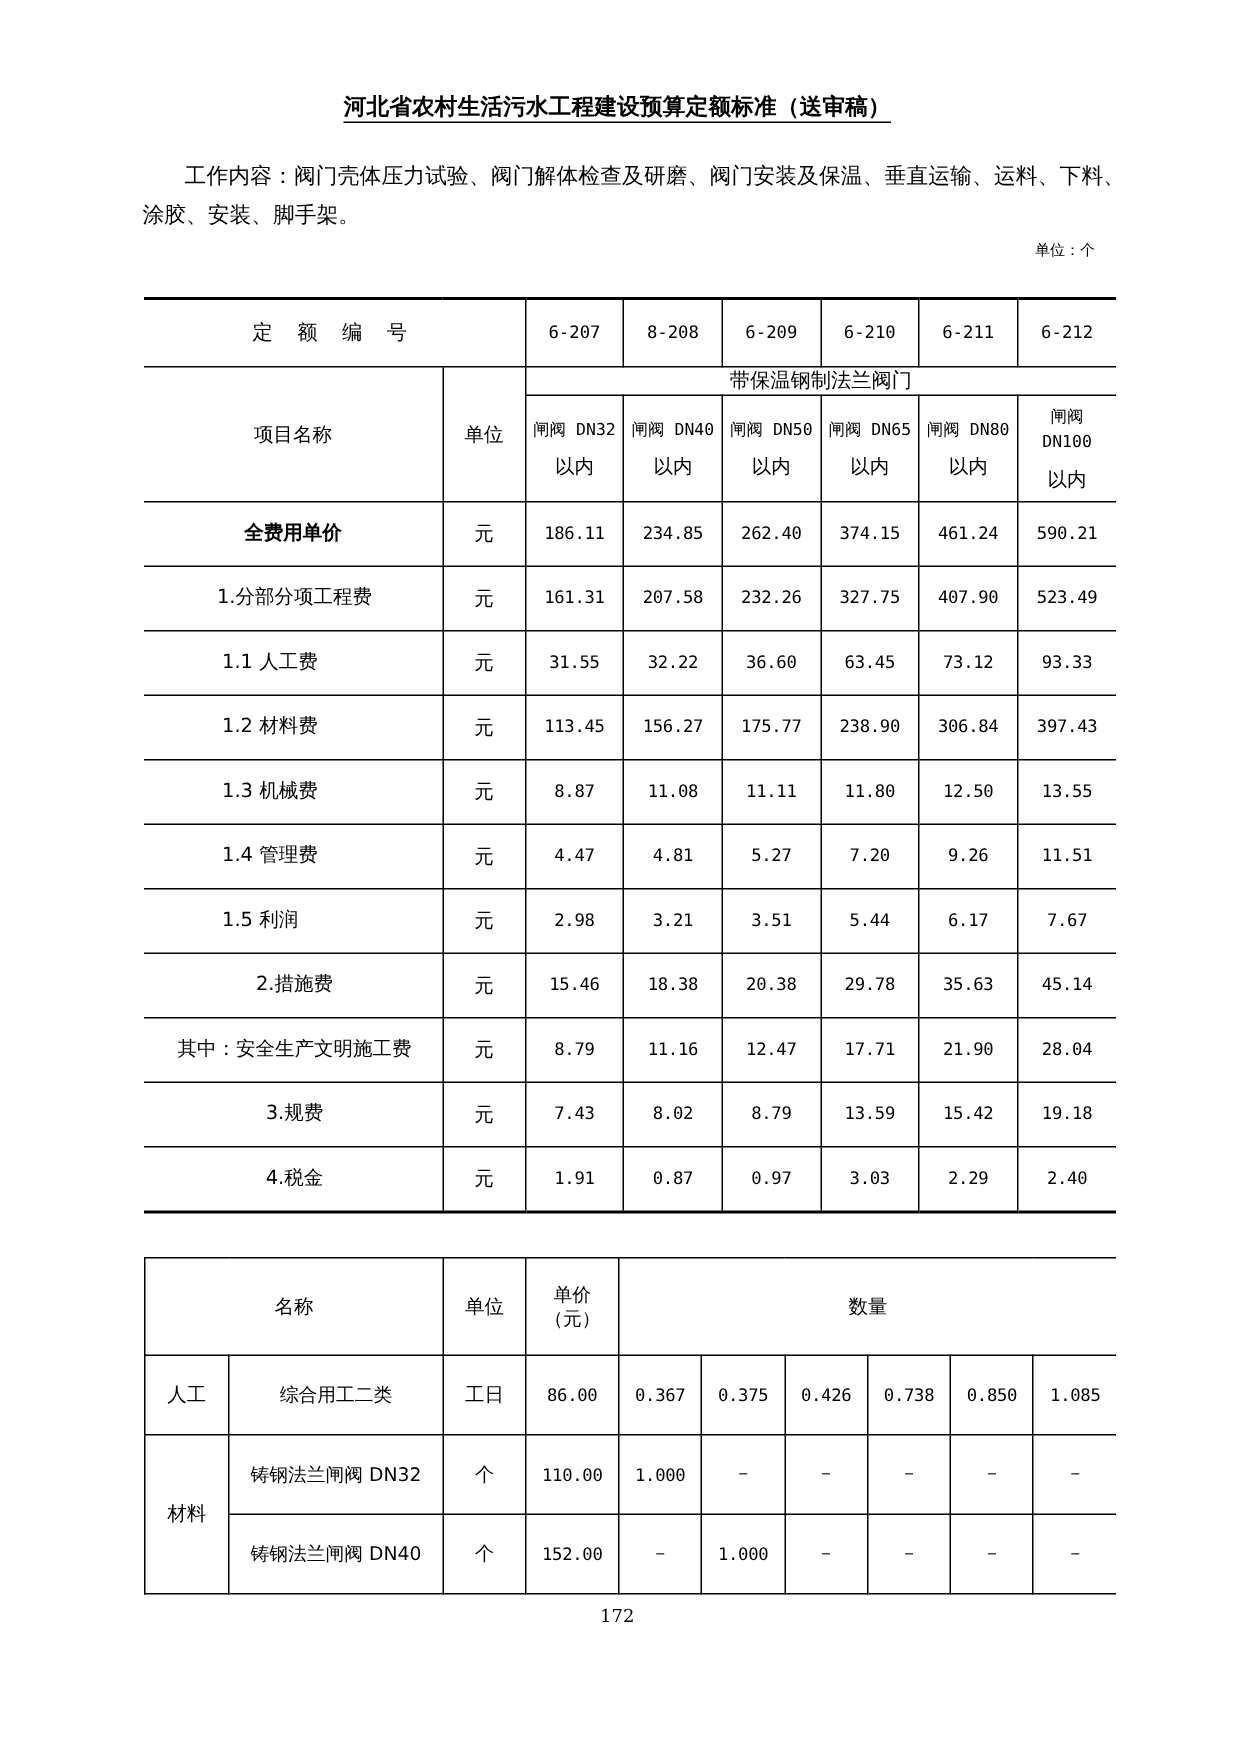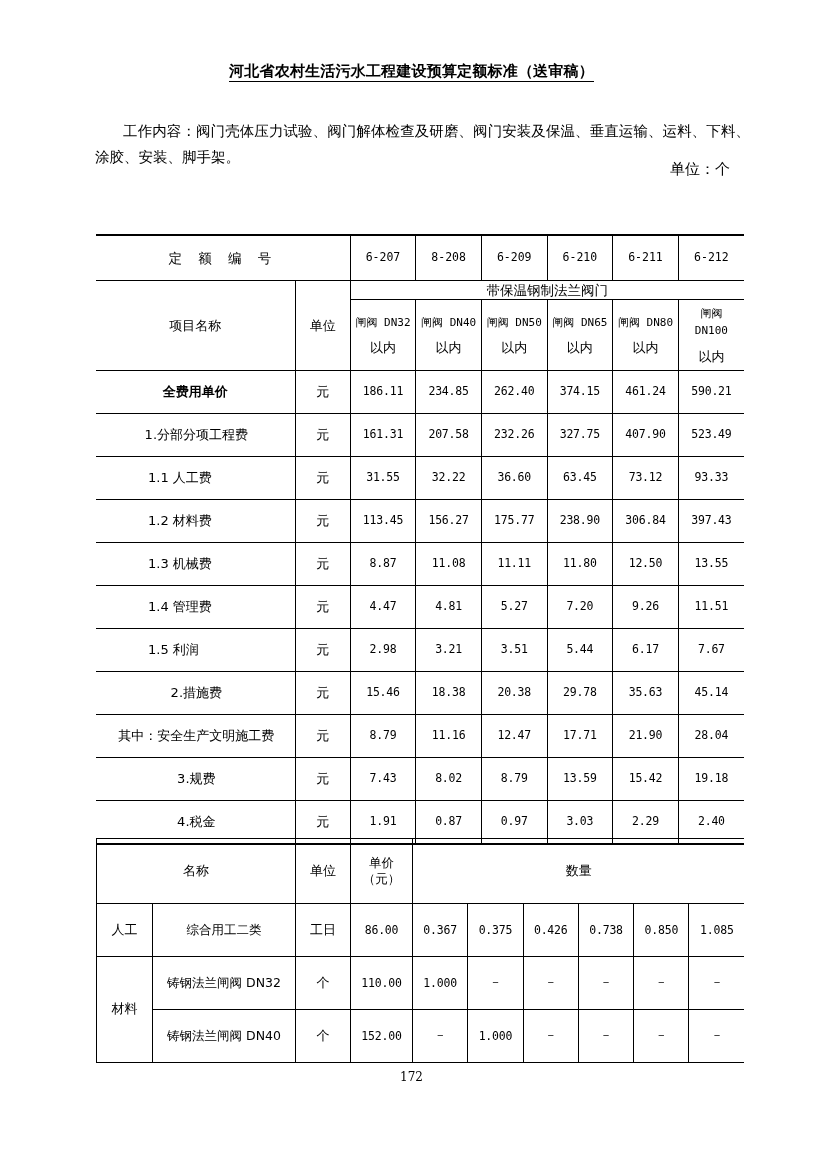--- a/index.html
+++ b/index.html
@@ -37,46 +37,45 @@
   }
   .doc-title span.tt {
     border-bottom: 1px solid #000;
     padding-bottom: 1px;
   }
 
   
   .work-content {
     position: absolute;
     left: 95px;
-    top: 118px;
+    top: 105px;
     width: 655px;
     font-size: 14.5px;
     line-height: 26px;
     text-align: justify;
   }
   .work-content .indent { display: inline-block; width: 28px; }
 
   
   .unit-line {
     position: absolute;
     right: 93px;
     top: 160px;
-    font-size: 15px;
+    font-size: 10px;
   }
 
   
   table.main {
     position: absolute;
     left: 96px;
     top: 198px;
     width: 648px;
     border-collapse: collapse;
     table-layout: fixed;
     font-size: 12px;
-    margin-top: 36px;
   }
   table.main td {
     border: 1px solid #000;
     text-align: center;
     vertical-align: middle;
     padding: 0 2px;
     line-height: 1.35;
   }
   
   table.main tr td:first-child { border-left: none; }

